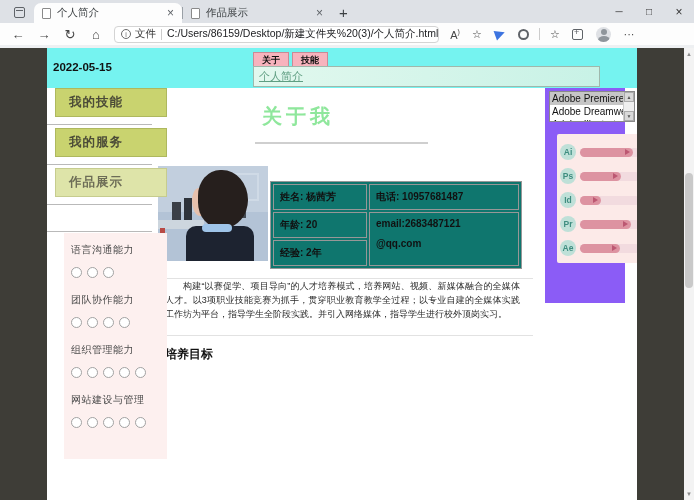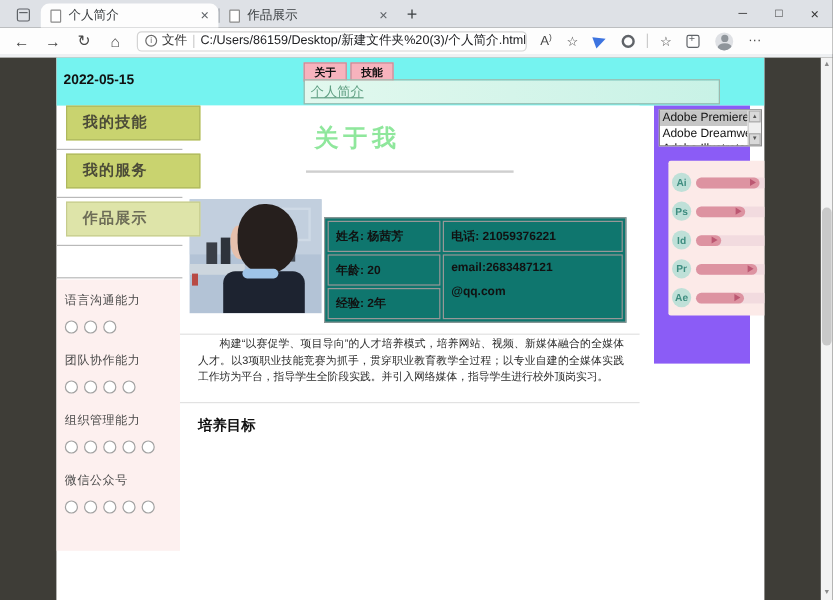--- a/index.html
+++ b/index.html
@@ -59,21 +59,21 @@
   
   .cols { position:relative; height:412px; }
 
   
   .col-left { position:absolute; left:0; top:0; width:103px; height:412px; z-index:3; }
   .nav-area { height:145px; }
   .nav-btn { display:flex; align-items:center; width:112px; height:29px; margin-left:8px; background:#c9d36f; border:1px solid #aeb85e; font-size:12.5px; font-weight:bold; color:#4c4c38; padding-left:13px; letter-spacing:1px; }
   .nav-btn.muted { background:#dee4a9; border-color:#c6cc8e; color:#6d6d57; }
   .nav-hr { border:0; border-top:1px solid #b9b9b9; margin:7px 0 3px 0; width:105px; }
   .nav-hr.tail { margin-top:26px; }
-  .skills-area { position:absolute; top:145px; left:0; width:103px; height:226px; background:#fdf0ef; padding:10px 0 0 7px; }
+  .skills-area { position:absolute; top:145px; left:17px; width:103px; height:226px; background:#fdf0ef; padding:10px 0 0 7px; }
   .skill-label { font-size:10px; color:#4a4a4a; margin-bottom:10px; letter-spacing:0.5px; }
   .dots { display:flex; gap:5px; margin-bottom:15px; }
   .dot { width:11px; height:11px; border-radius:50%; background:#fff; border:1px solid #a2a2a2; }
 
   
   .col-main { position:absolute; left:103px; top:0; width:383px; min-height:412px; background:#fff; z-index:1; }
   .about-title { margin:16px 0 0 112px; font-size:20px; line-height:1.2; font-weight:bold; color:#8fe79c; letter-spacing:4px; }
   .title-hr { border:0; border-top:2px solid #cfcfcf; width:173px; margin:14px auto 0; }
   .profile-row { position:relative; height:112px; margin-top:22px; }
 
@@ -205,21 +205,21 @@
               <span class="dot"></span>
             </div>
             <div class="skill-label">组织管理能力</div>
             <div class="dots">
               <span class="dot"></span>
               <span class="dot"></span>
               <span class="dot"></span>
               <span class="dot"></span>
               <span class="dot"></span>
             </div>
-            <div class="skill-label">微信公众号</div>
+            <div class="skill-label">网站建设与管理</div>
             <div class="dots">
               <span class="dot"></span>
               <span class="dot"></span>
               <span class="dot"></span>
               <span class="dot"></span>
               <span class="dot"></span>
             </div>
           </div>
       </div>
 
@@ -237,21 +237,21 @@
             <div class="ph-red"></div>
             <div class="ph-face"></div>
             <div class="ph-hair"></div>
             <div class="ph-body"></div>
             <div class="ph-collar"></div>
           </div>
           <table class="info-table">
             <tbody>
                 <tr>
               <td class="c1">姓名: 杨茜芳</td>
-              <td class="c2">电话: 21059376221</td>
+              <td class="c2">电话: 10957681487</td>
             </tr>
             <tr>
               <td class="c1">年龄: 20</td>
               <td class="c2" rowspan="2">
                 <div>email:2683487121</div>
                 <div class="email-gap"></div>
                 <div>@qq.com</div>
               </td>
             </tr>
             <tr>

